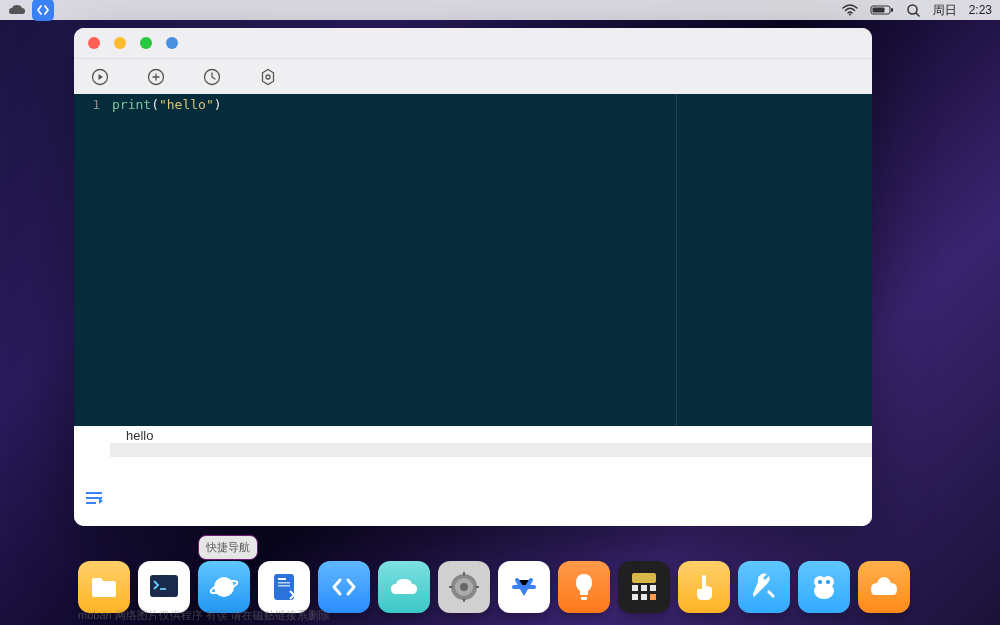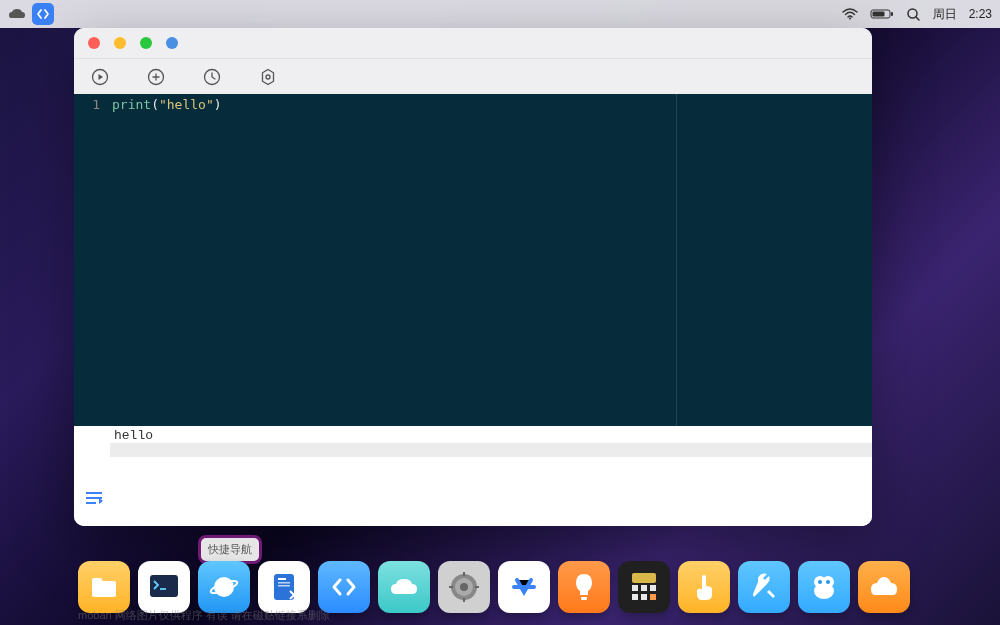--- a/index.html
+++ b/index.html
@@ -4,21 +4,21 @@
 <style>
 * { margin: 0; padding: 0; box-sizing: border-box; }
 body {
   width: 1000px; height: 625px; overflow: hidden;
   font-family: -apple-system, "Helvetica Neue", Arial, sans-serif;
   background: linear-gradient(135deg, #1a1440 0%, #2a1b5c 25%, #0a0520 50%, #3a2470 75%, #1a1238 100%);
   position: relative;
 }
 
 .menubar {
-  position: absolute; top: 0; left: 0; right: 0; height: 28px;
+  position: absolute; top: 0; left: 0; right: 0; height: 20px;
   background: rgba(235,235,240,0.92); backdrop-filter: blur(8px);
   display: flex; align-items: center; justify-content: space-between;
   padding: 0 8px; font-size: 12px; color: #222;
 }
 .menubar-left { display: flex; align-items: center; gap: 6px; }
 .mb-logo { width: 18px; height: 18px; display: flex; align-items: center; justify-content: center; }
 .mb-app { width: 22px; height: 22px; border-radius: 5px; background:#3b82f6; display:flex;align-items:center;justify-content:center;color:#fff;font-weight:700;font-size:11px;}
 .menubar-right { display: flex; align-items: center; gap: 12px; }
 .mb-icon { display:flex; align-items:center; justify-content:center; }
 .mb-text { font-size: 12px; }
@@ -35,31 +35,31 @@
 .tb-btn { width:20px; height:20px; display:flex; align-items:center; justify-content:center; color:#555; cursor:pointer; }
 .editor {
   flex: 0 0 332px; background:#062b3a;
   display:flex; font-family: Menlo, Consolas, monospace; font-size:13px; position:relative;
 }
 .gutter { width: 34px; color:#888; text-align:right; padding: 3px 8px 0 0; background:#062b3a; }
 .code { flex:1; padding: 3px 0 0 4px; color:#fff; position:relative; }
 .code .fn{color:#7cc4a0;margin-top:12px;} .code .paren{color:#e8e8e8;} .code .str{color:#d9c37a;}
 .ruler { position:absolute; top:0; bottom:0; left:602px; width:1px; background:rgba(255,255,255,0.12);}
 .output {
-  background:#fff; font-family: Liberation Mono, monospace; font-size:13px; color:#333;
-  padding: 2px 0 0 40px; position:relative; height: 42px;
+  background:#fff; font-family: Liberation Sans, sans-serif; font-size:13px; color:#333;
+  padding: 2px 0 0 52px; position:relative; height: 42px;
 }
 .output-cursor-line { position:absolute; left:36px; top:17px; right:0; height:14px; background:#ececec;}
 .output-text { position: relative; z-index:1; }
 .bottom-pane { flex:1; background:#fff; position:relative; }
 .list-toggle { position:absolute; left:10px; top:22px; color:#3b82f6; }
 
 .tooltip {
   position:absolute; left:198px; top:535px;
-  background:#e6e6e6; border:3px solid #701a75; border-radius:8px;
+  background:#e6e6e6; border:1px solid #701a75; border-radius:8px;
   padding: 4px 7px; font-size:11px; color:#555;
   box-shadow: 0 2px 6px rgba(0,0,0,0.2);
 }
 .tooltip::after{
   content:''; position:absolute; bottom:-5px; left:50%; transform:translateX(-50%);
   border:5px solid transparent; border-top-color:#e6e6e6;
 }
 
 .dock {
   position:absolute; left:72px; bottom:10px; height:56px;

